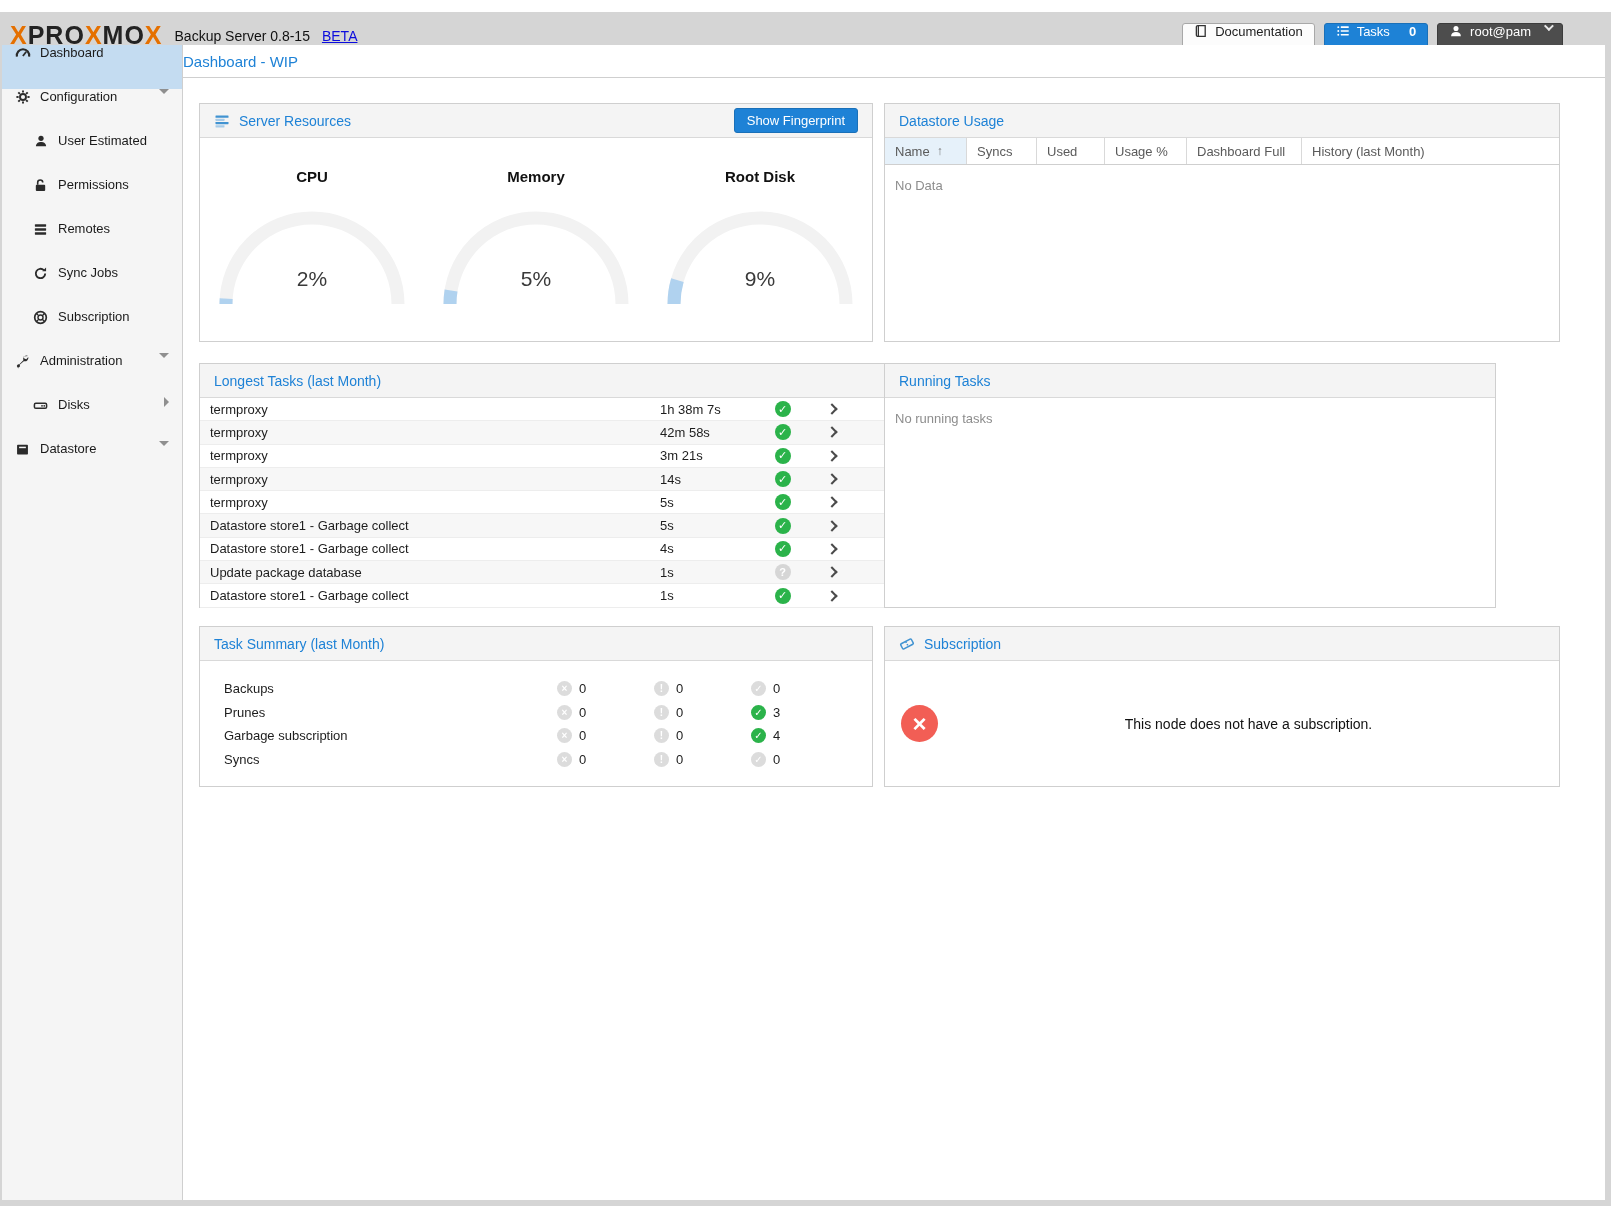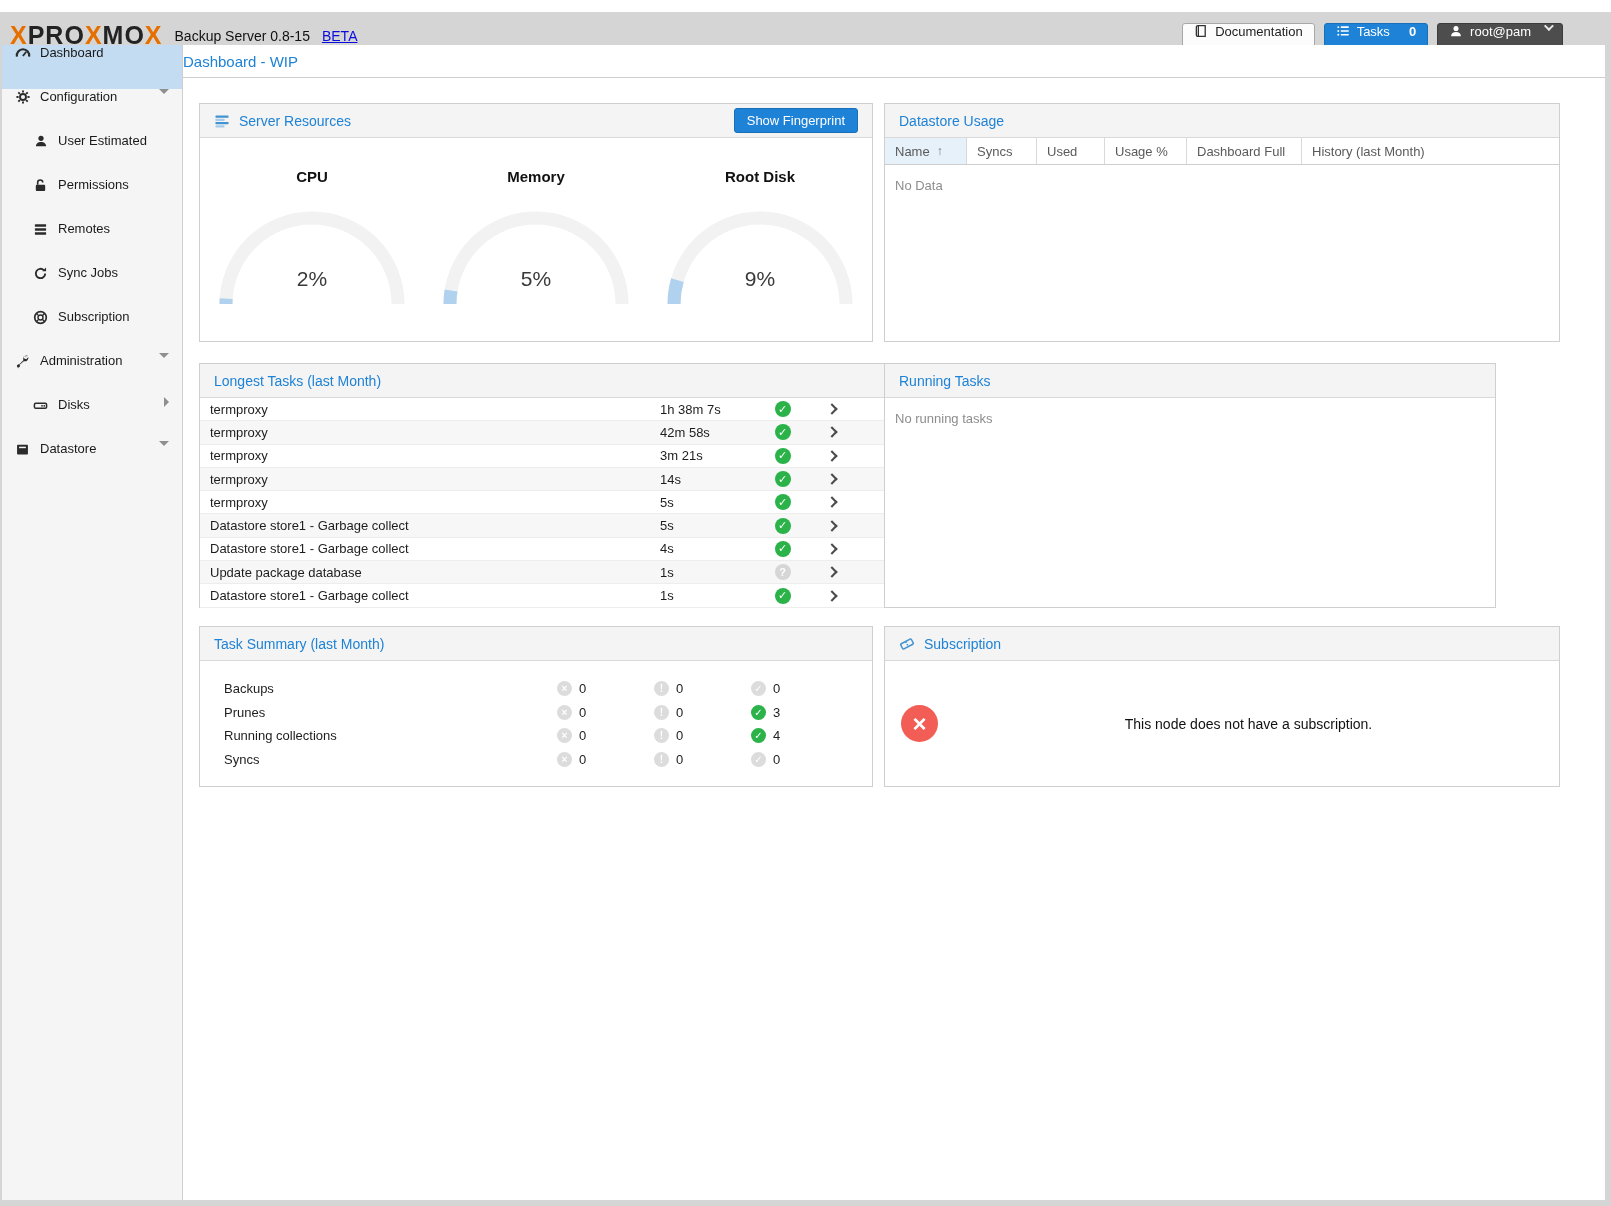--- a/index.html
+++ b/index.html
@@ -491,21 +491,21 @@
         <span class="sum-col">
             <span class="sum-dot">!</span>
             <span>0</span>
           </span>
         <span class="sum-col">
             <span class="sum-dot success">✓</span>
             <span>3</span>
           </span>
       </div>
       <div class="sum-row">
-        <span class="sum-label">Running collections</span>
+        <span class="sum-label">Garbage subscription</span>
         <span class="sum-col">
             <span class="sum-dot">×</span>
             <span>0</span>
           </span>
         <span class="sum-col">
             <span class="sum-dot">!</span>
             <span>0</span>
           </span>
         <span class="sum-col">
             <span class="sum-dot success">✓</span>

